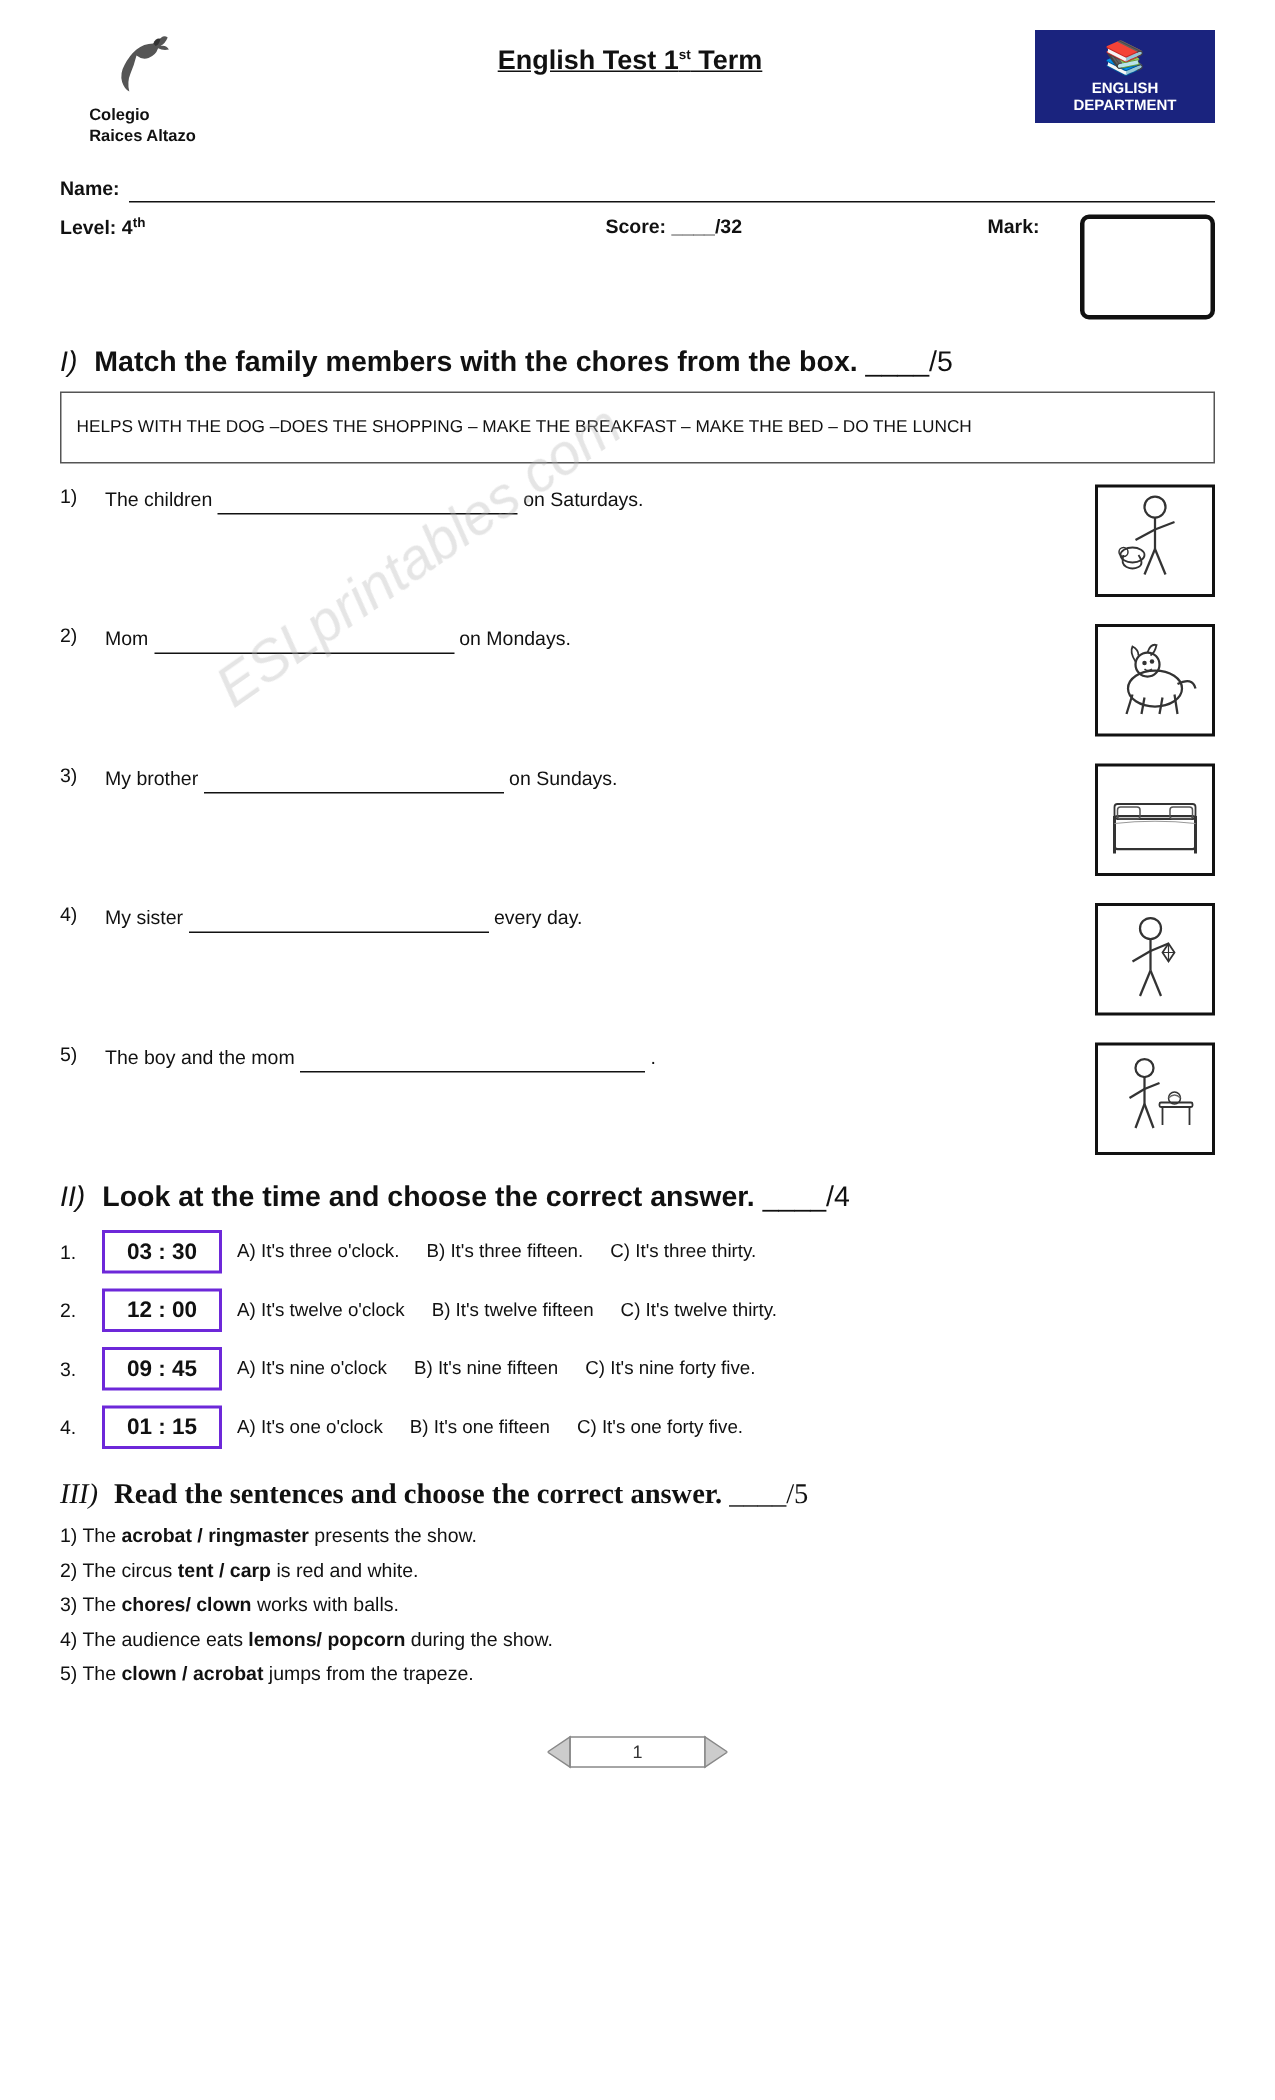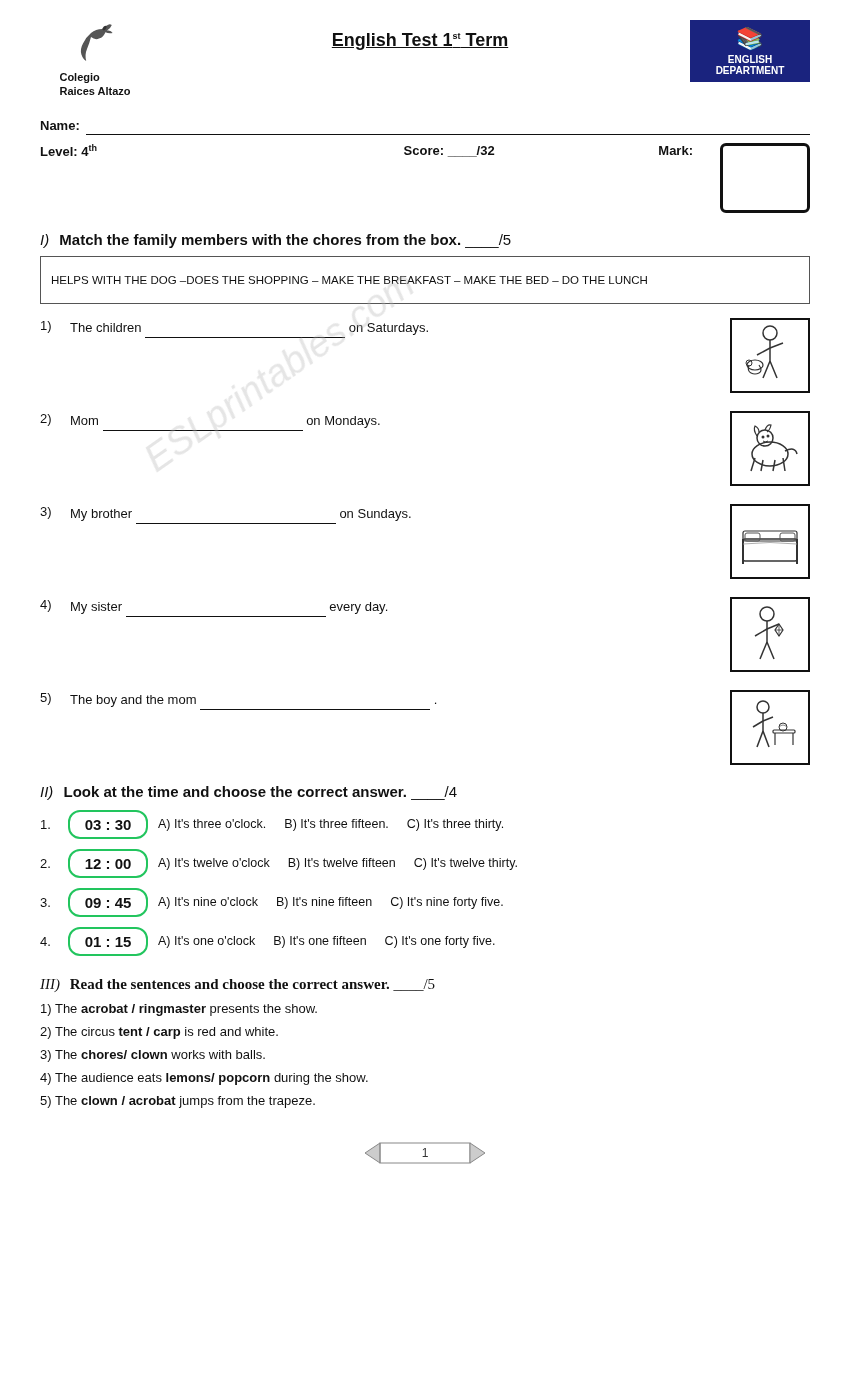--- a/index.html
+++ b/index.html
@@ -96,21 +96,21 @@
       font-size: 13px;
     }
     .mark-box {
       width: 90px;
       height: 70px;
       border: 3px solid #111;
       border-radius: 6px;
     }
     sup { font-size: 9px; }
     .section-title {
-      font-size: 15px;
+      font-size: 19px;
       font-weight: bold;
       margin: 18px 0 8px 0;
     }
     .section-title span { font-weight: normal; }
     .roman { font-weight: bold; font-style: italic; margin-right: 6px; }
     .chores-box {
       border: 1px solid #555;
       padding: 17px 10px;
       font-size: 11.5px;
       margin-bottom: 14px;
@@ -156,22 +156,22 @@
     
     .time-section { margin: 10px 0; }
     .time-row {
       display: flex;
       align-items: center;
       margin-bottom: 10px;
       gap: 10px;
     }
     .time-num { min-width: 18px; font-size: 13px; }
     .time-display {
-      border: 2px solid #22c55e;
-      border-radius: 12px;
+      border: 2px solid #6d28d9;
+      border-radius: 0;
       padding: 4px 10px;
       font-size: 15px;
       font-weight: bold;
       min-width: 80px;
       text-align: center;
     }
     .time-options {
       display: flex;
       gap: 18px;
       font-size: 12.5px;

